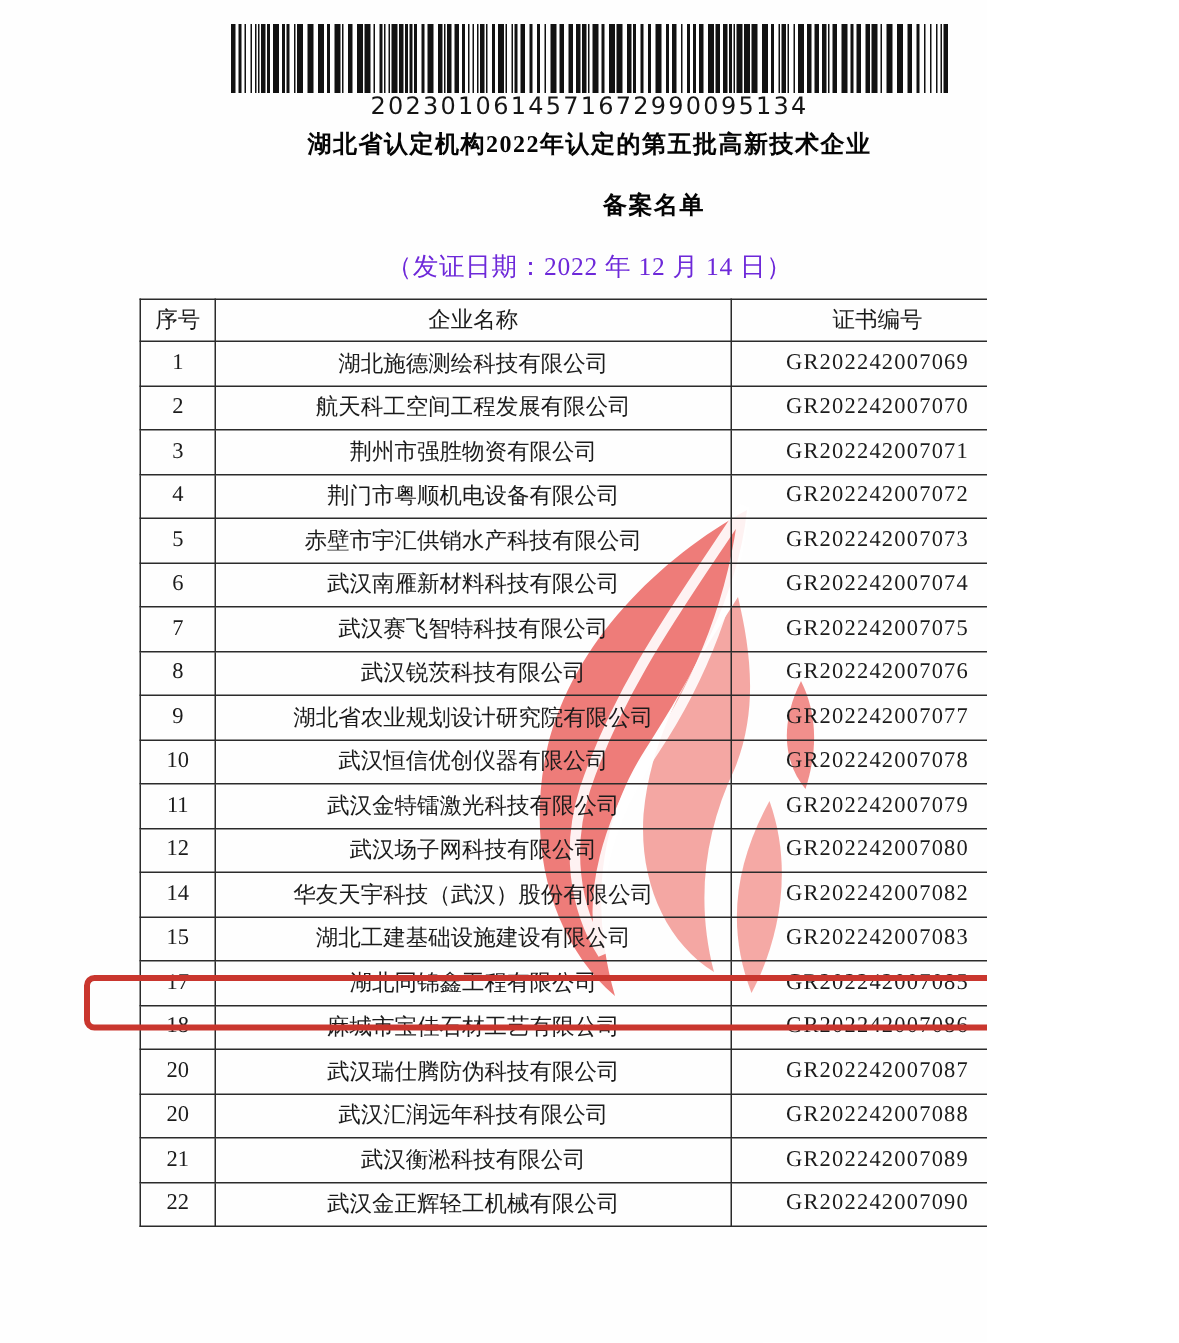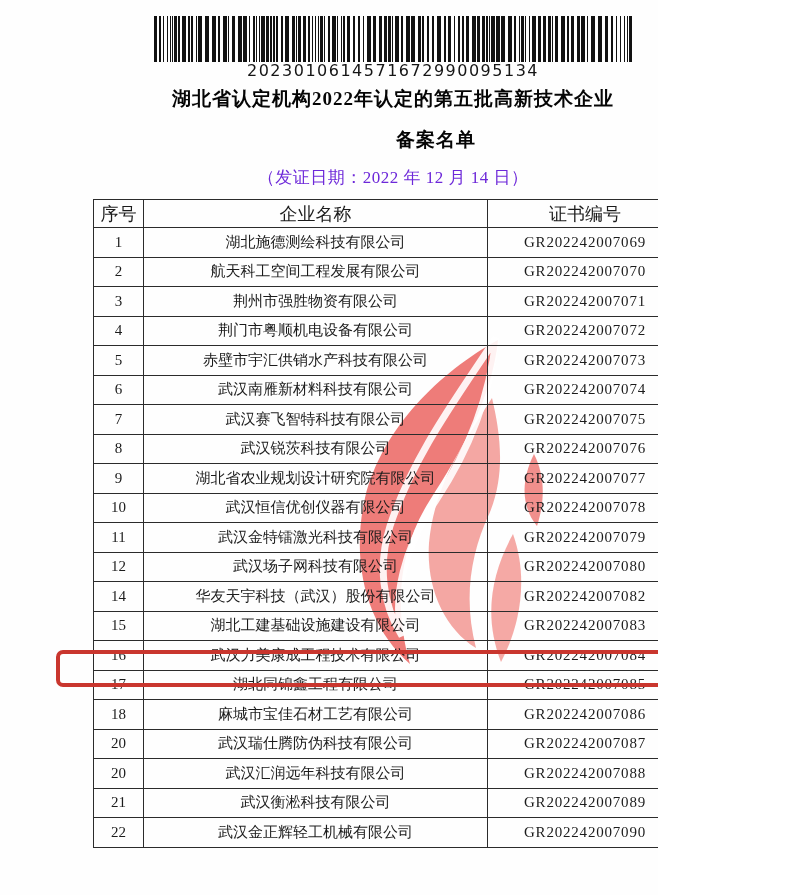--- a/index.html
+++ b/index.html
@@ -11,21 +11,21 @@
   .barcode {
     position:absolute; left:154px; top:16px; width:478px; height:46px;
   }
   .barcode-number {
     position:absolute; left:0; top:61px; width:786px; text-align:center;
     font-family:"DejaVu Sans","Liberation Sans",sans-serif;
     font-size:16px; letter-spacing:1.5px; color:#151515;
   }
   .title-line {
     position:absolute; left:0; width:786px; text-align:center;
-    font-size:19px; font-weight:700; color:#050505; letter-spacing:1px;
+    font-size:16px; font-weight:700; color:#050505; letter-spacing:1px;
   }
   .title-line.l1 { top:86px; }
   .title-line.l2 { top:127px;padding-left:43px; }
   .date-line {
     position:absolute; left:0; top:166px; width:786px; text-align:center;
     font-size:17px; color:#6d28d9; letter-spacing:0.5px;
   }
   .watermark {
     position:absolute; left:338px; top:336px; width:228px; height:340px;
     z-index:0;
@@ -33,21 +33,21 @@
   table.enterprise {
     position:absolute; left:93px; top:199px; width:589px;
     border-collapse:collapse; z-index:1; background:transparent;
     table-layout:fixed;
   }
   table.enterprise th, table.enterprise td {
     border:1.6px solid #2b2b2b; text-align:center; vertical-align:middle;
     color:#1b1b1b; background:transparent; padding:0; overflow:hidden;
     white-space:nowrap;
   }
-  table.enterprise thead th { height:27px; font-size:18px; font-weight:400; }
+  table.enterprise thead th { height:27px; font-size:15px; font-weight:400; }
   table.enterprise td { height:28.5px; font-size:15px; }
   col.c-no   { width:50px; }
   col.c-name { width:344px; }
   col.c-cert { width:195px; }
   td.cert-cell { letter-spacing:0.8px; }
   .highlight-box {
     position:absolute; left:56px; top:650px; width:714px; height:29px;
     border:4px solid #c9362e; border-radius:7px; z-index:3;
     background:transparent; pointer-events:none;
   }
@@ -278,25 +278,20 @@
       <td class="name-cell">华友天宇科技（武汉）股份有限公司</td>
       <td class="cert-cell">GR202242007082</td>
     </tr>
 
     <tr>
       <td class="no-cell">15</td>
       <td class="name-cell">湖北工建基础设施建设有限公司</td>
       <td class="cert-cell">GR202242007083</td>
     </tr>
 
-    <tr>
-      <td class="no-cell">16</td>
-      <td class="name-cell">武汉力美康成工程技术有限公司</td>
-      <td class="cert-cell">GR202242007084</td>
-    </tr>
 
     <tr>
       <td class="no-cell">17</td>
       <td class="name-cell">湖北同锦鑫工程有限公司</td>
       <td class="cert-cell">GR202242007085</td>
     </tr>
 
     <tr>
       <td class="no-cell">18</td>
       <td class="name-cell">麻城市宝佳石材工艺有限公司</td>

